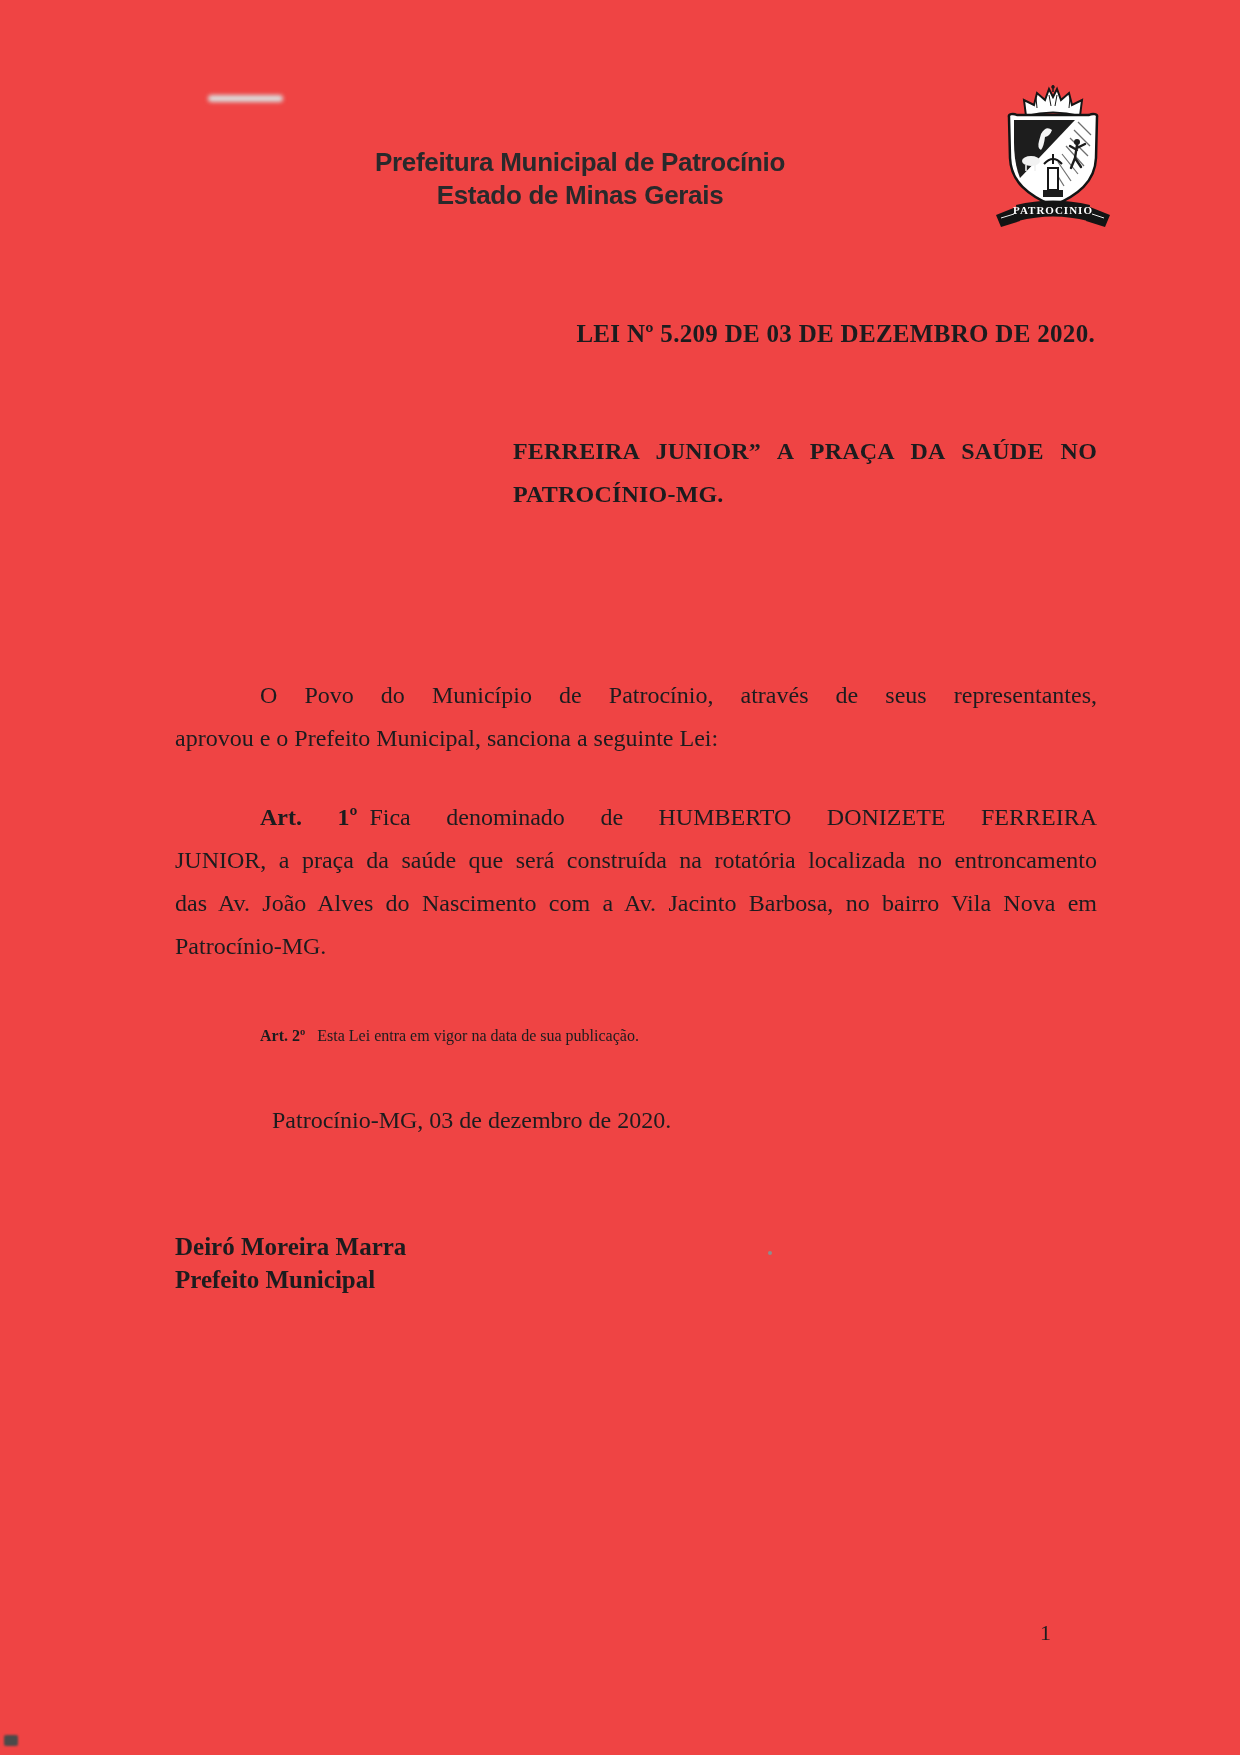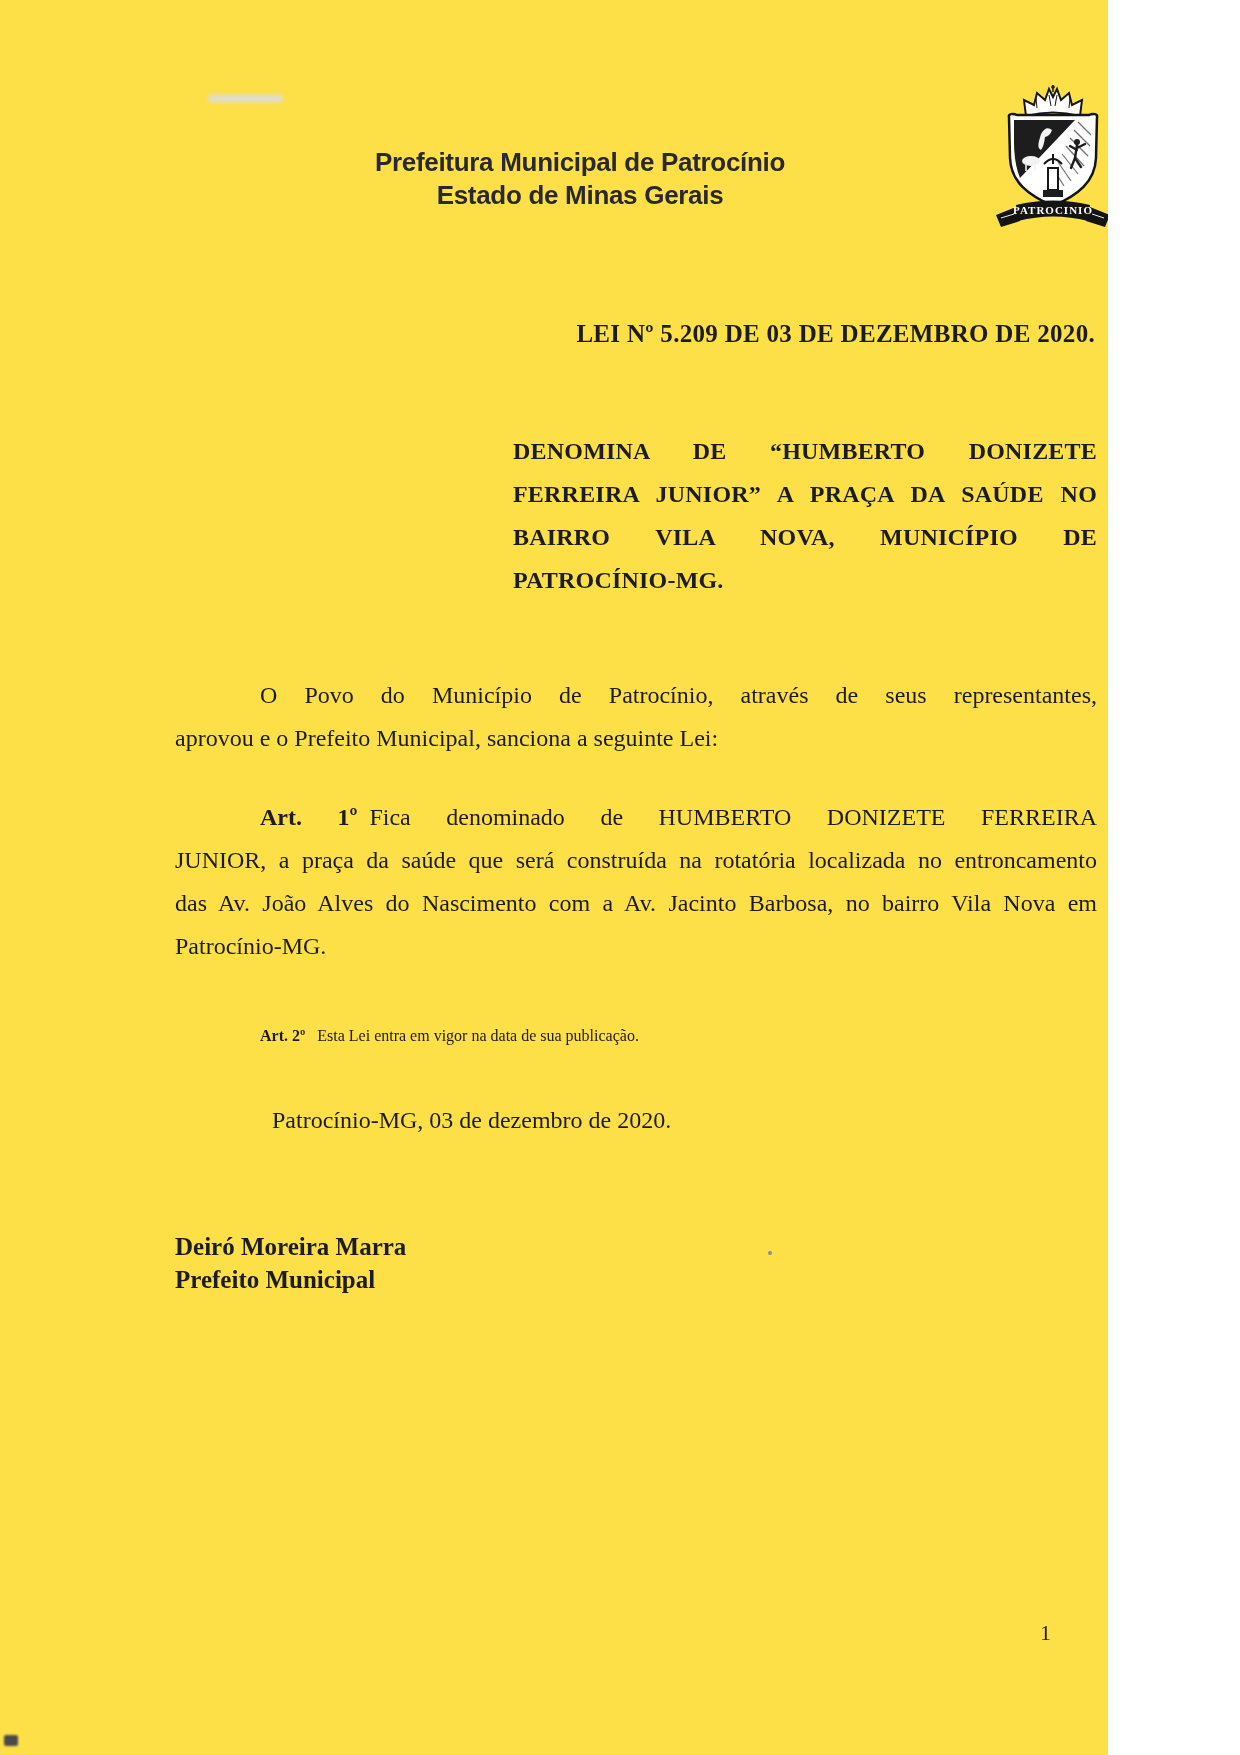--- a/index.html
+++ b/index.html
@@ -1,17 +1,17 @@
 <!DOCTYPE html>
 <html><head>
 <meta charset="utf-8">
 <style>
   html,body{margin:0;padding:0;background:#ffffff;}
   .page{
-    position:relative;width:1108px;height:1755px;background:#fde047;
+    position:relative;width:1240px;height:1755px;background:#ef4444;
     font-family:"Liberation Serif", serif;color:#1c1c1e;overflow:hidden;
   }
   .header-block{
     position:absolute;top:146px;left:330px;width:500px;text-align:center;
     font-family:"Liberation Sans", sans-serif;font-weight:bold;
     font-size:26px;line-height:33px;color:#29292b;letter-spacing:-0.3px;
   }
   .coat{position:absolute;left:978px;top:84px;width:150px;height:150px;}
   .law-title{
     position:absolute;top:320px;left:175px;width:920px;text-align:right;
@@ -105,23 +105,21 @@
     <text x="75" y="130" text-anchor="middle" font-size="11" font-weight="bold" font-family="Liberation Serif, serif" fill="#ffffff" letter-spacing="1">PATROCINIO</text>
     <g stroke="#efefef" stroke-width="1">
       <line x1="23" y1="134" x2="36" y2="130"></line>
       <line x1="114" y1="130" x2="126" y2="134"></line>
     </g>
   </svg>
 
   <div class="law-title">LEI Nº 5.209 DE 03 DE DEZEMBRO DE 2020.</div>
 
   <div class="summary-block">
-    <div class="jl">DENOMINA DE “HUMBERTO DONIZETE</div>
     <div class="jl">FERREIRA JUNIOR” A PRAÇA DA SAÚDE NO</div>
-    <div class="jl">BAIRRO VILA NOVA, MUNICÍPIO DE</div>
     <div>PATROCÍNIO-MG.</div>
   </div>
 
   <div class="para preamble-block">
     <div class="jl indent">O Povo do Município de Patrocínio, através de seus representantes,</div>
     <div>aprovou e o Prefeito Municipal, sanciona a seguinte Lei:</div>
   </div>
 
   <div class="para art1-block">
     <div class="jl indent"><span class="b">Art. 1º</span><span class="sp"></span><span>Fica denominado de HUMBERTO DONIZETE FERREIRA</span></div>

